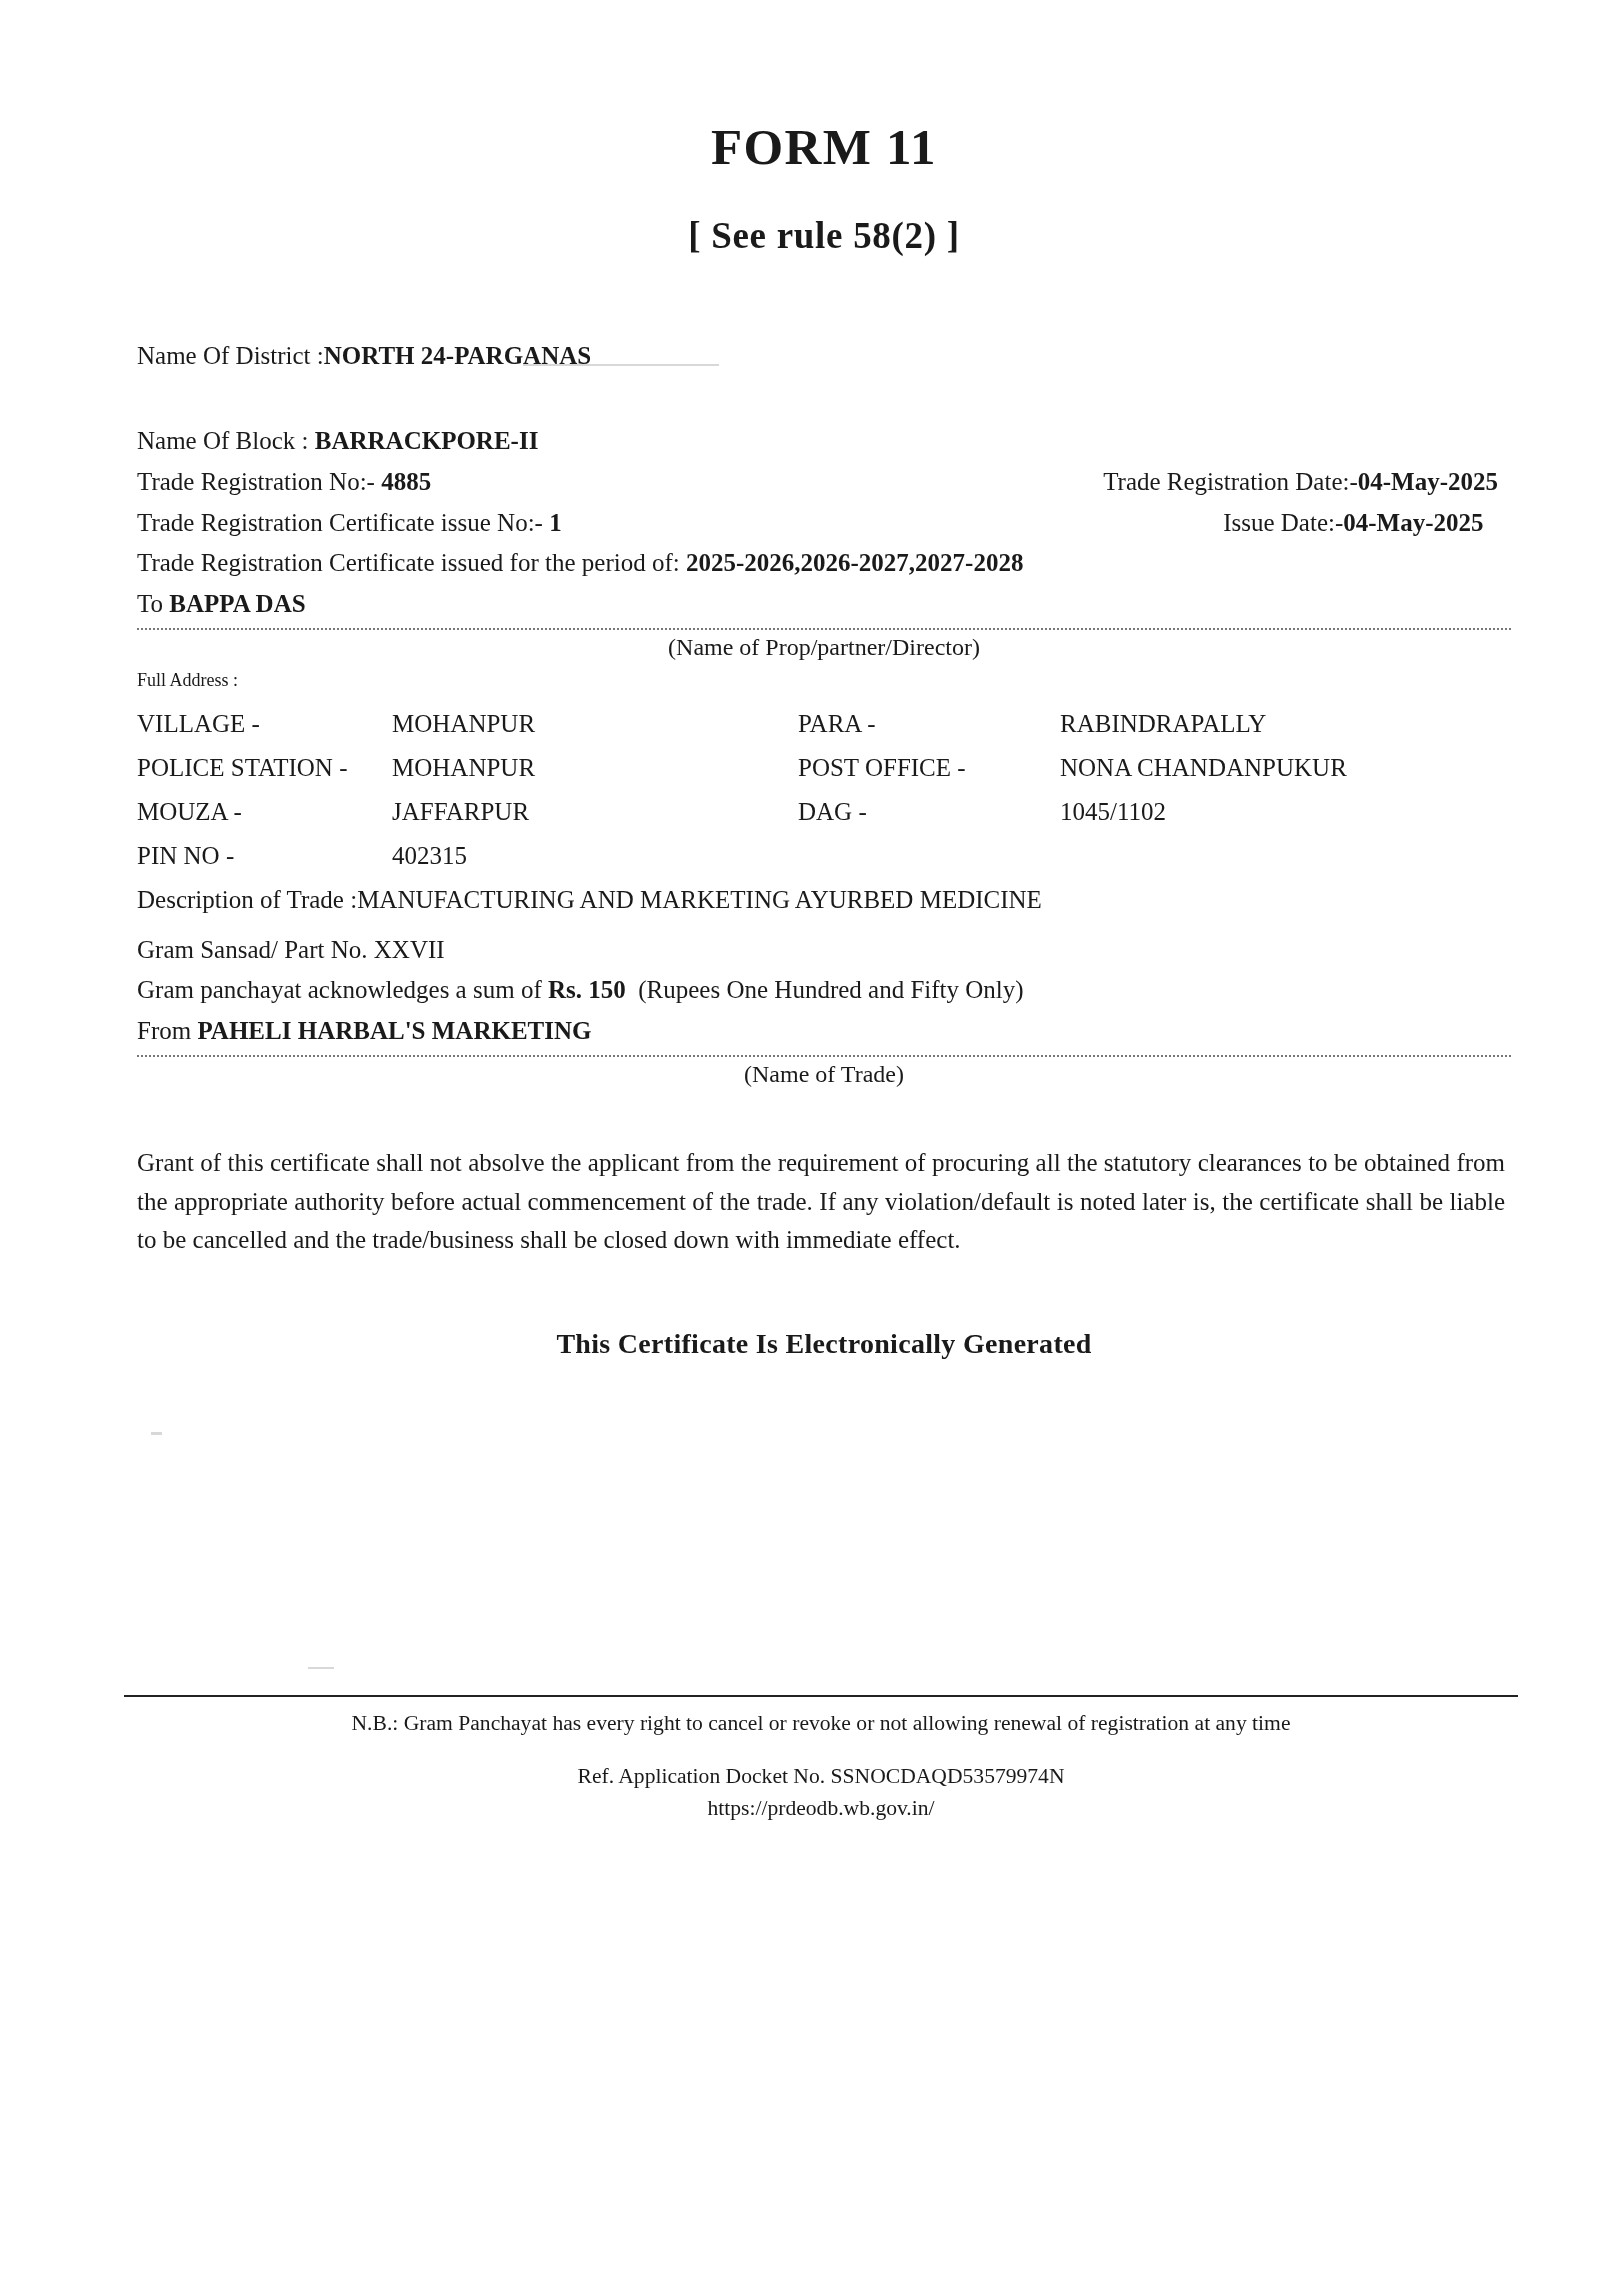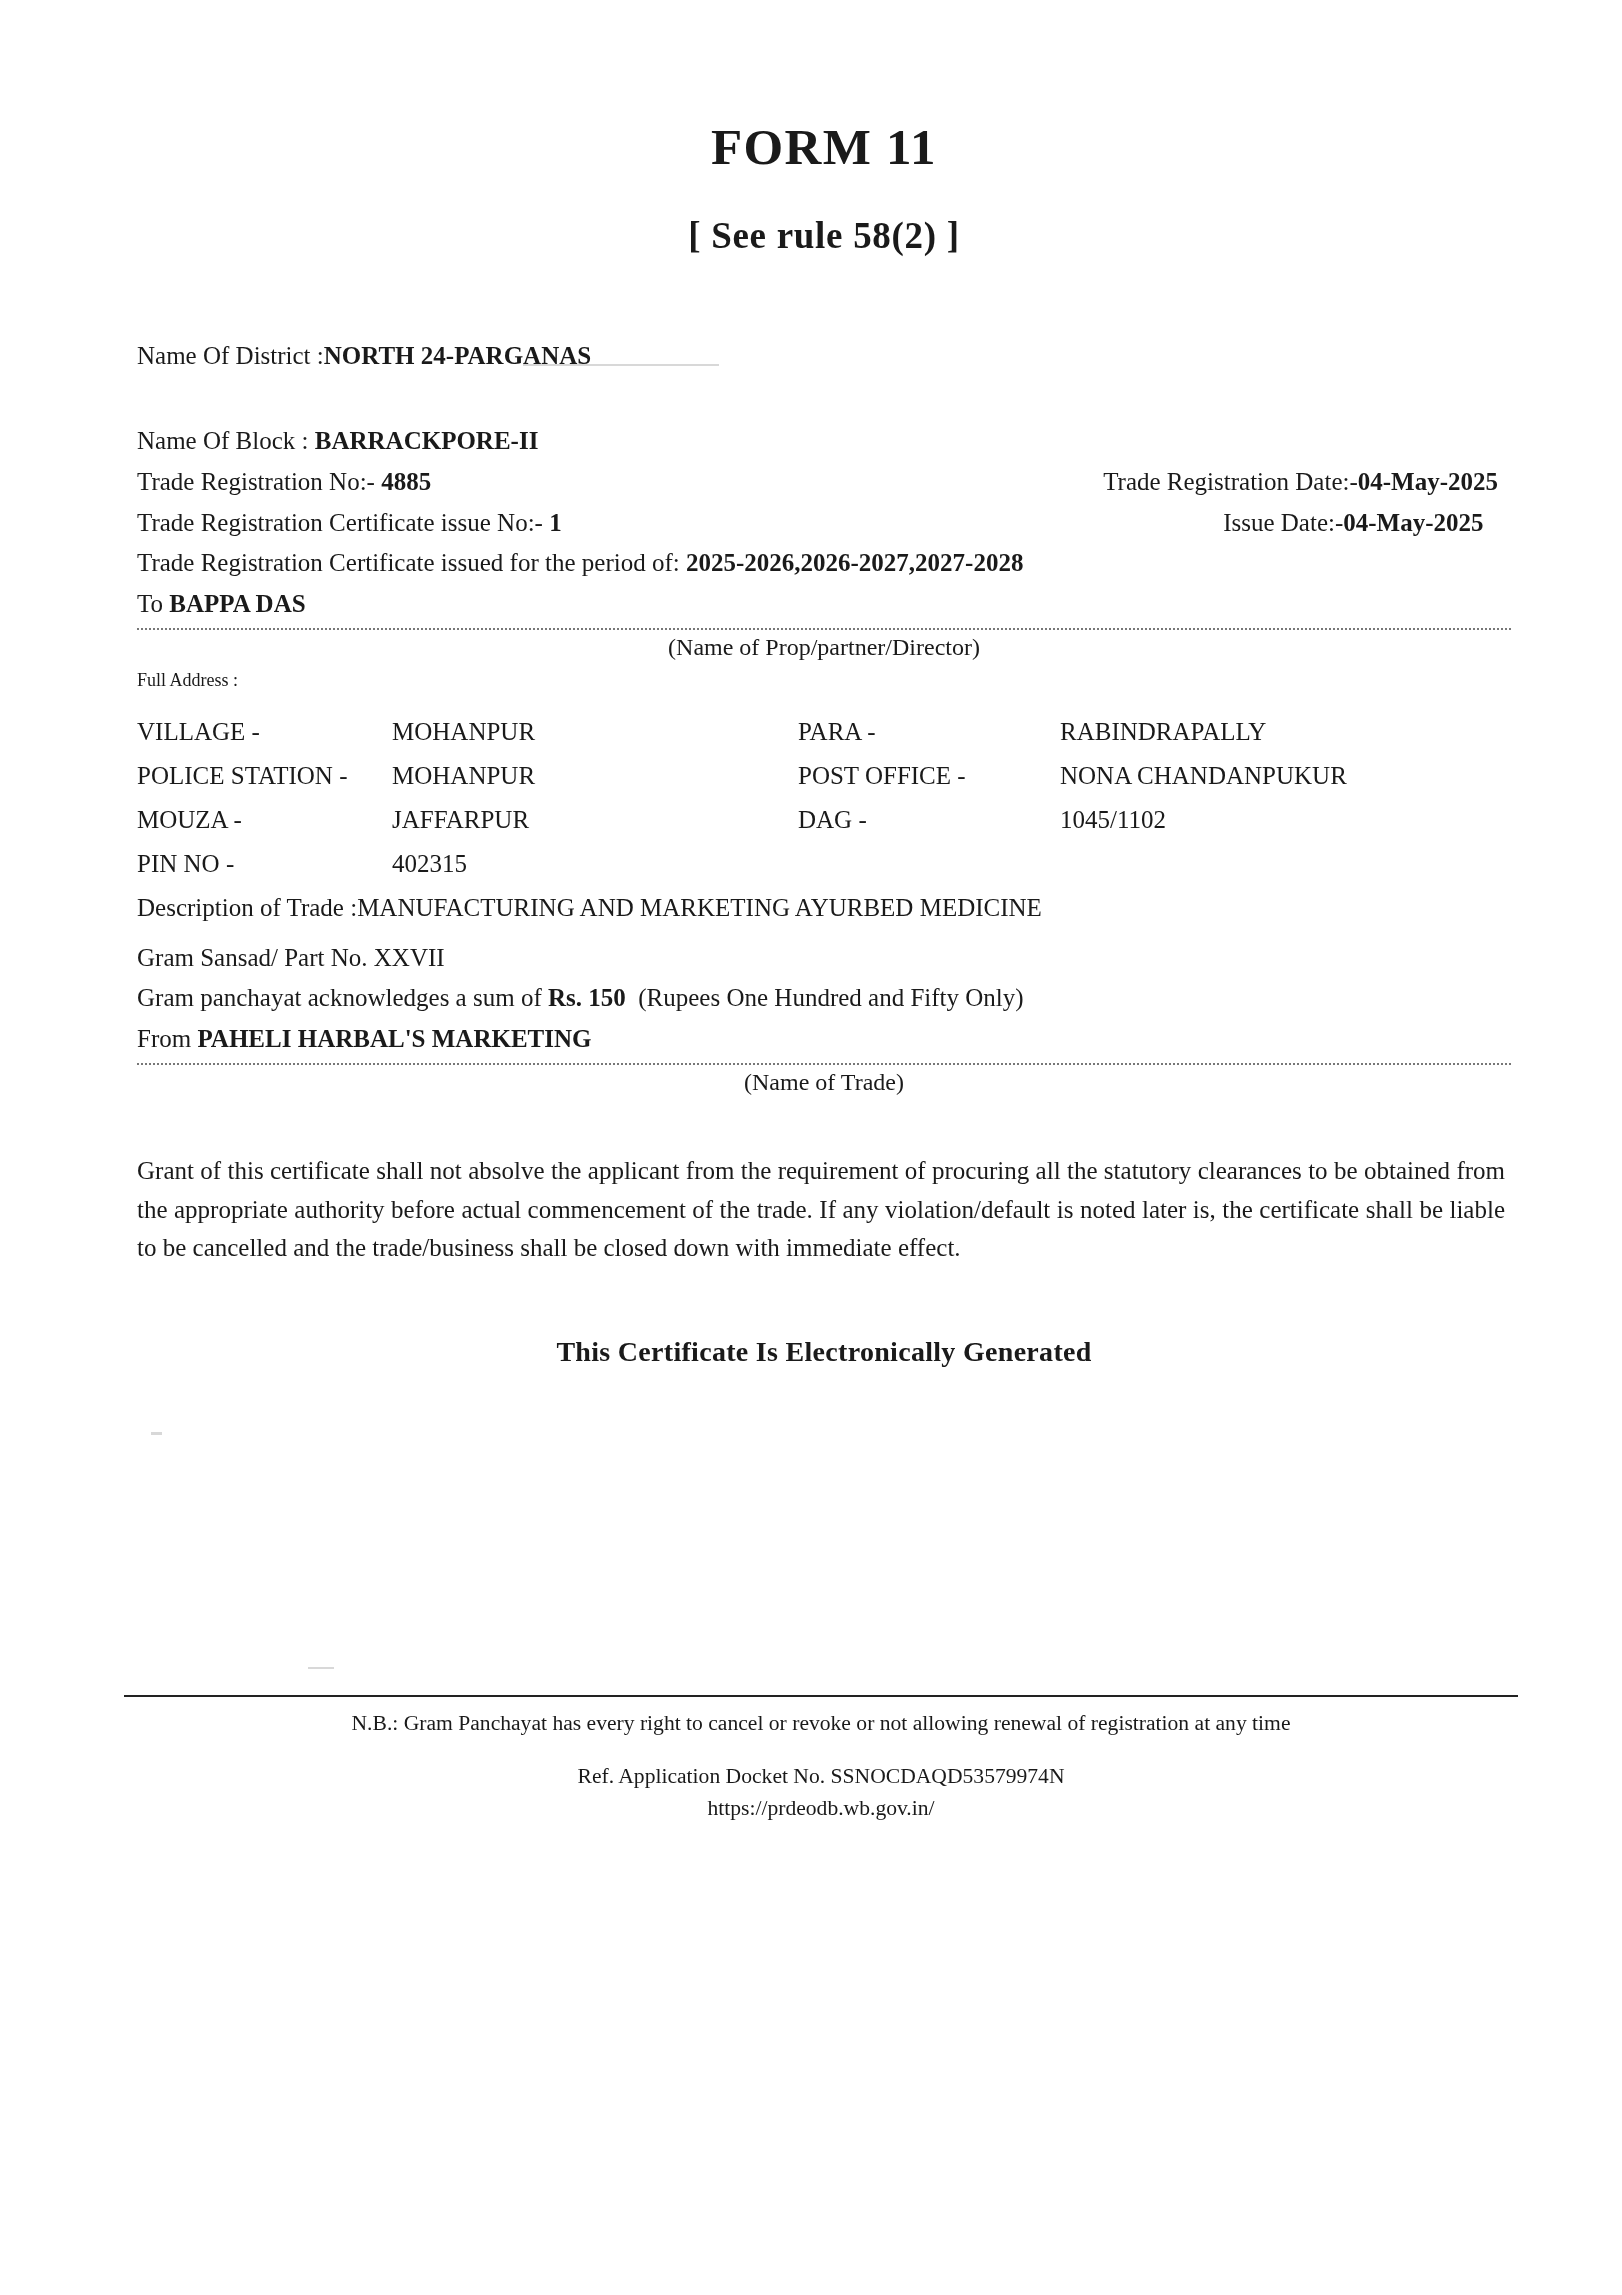--- a/index.html
+++ b/index.html
@@ -83,21 +83,21 @@
     margin: 1.3px 0 7.9px 0;
   }
 
   
   .addr-label { margin-top: 9.2px; font-size: 18px; }
   .addr-grid {
     display: grid;
     grid-template-columns: 255px 406px 262px 419px;
     font-size: 25px;
     line-height: 1.60;
-    margin-top: 21px;
+    margin-top: 13px;
   }
   .addr-grid .cell { white-space: nowrap; padding-bottom: 3.9px; }
 
   .after-addr { margin-top: 9.2px; }
 
   
   .para {
     font-size: 25px;
     line-height: 1.55;
     text-align: justify;

